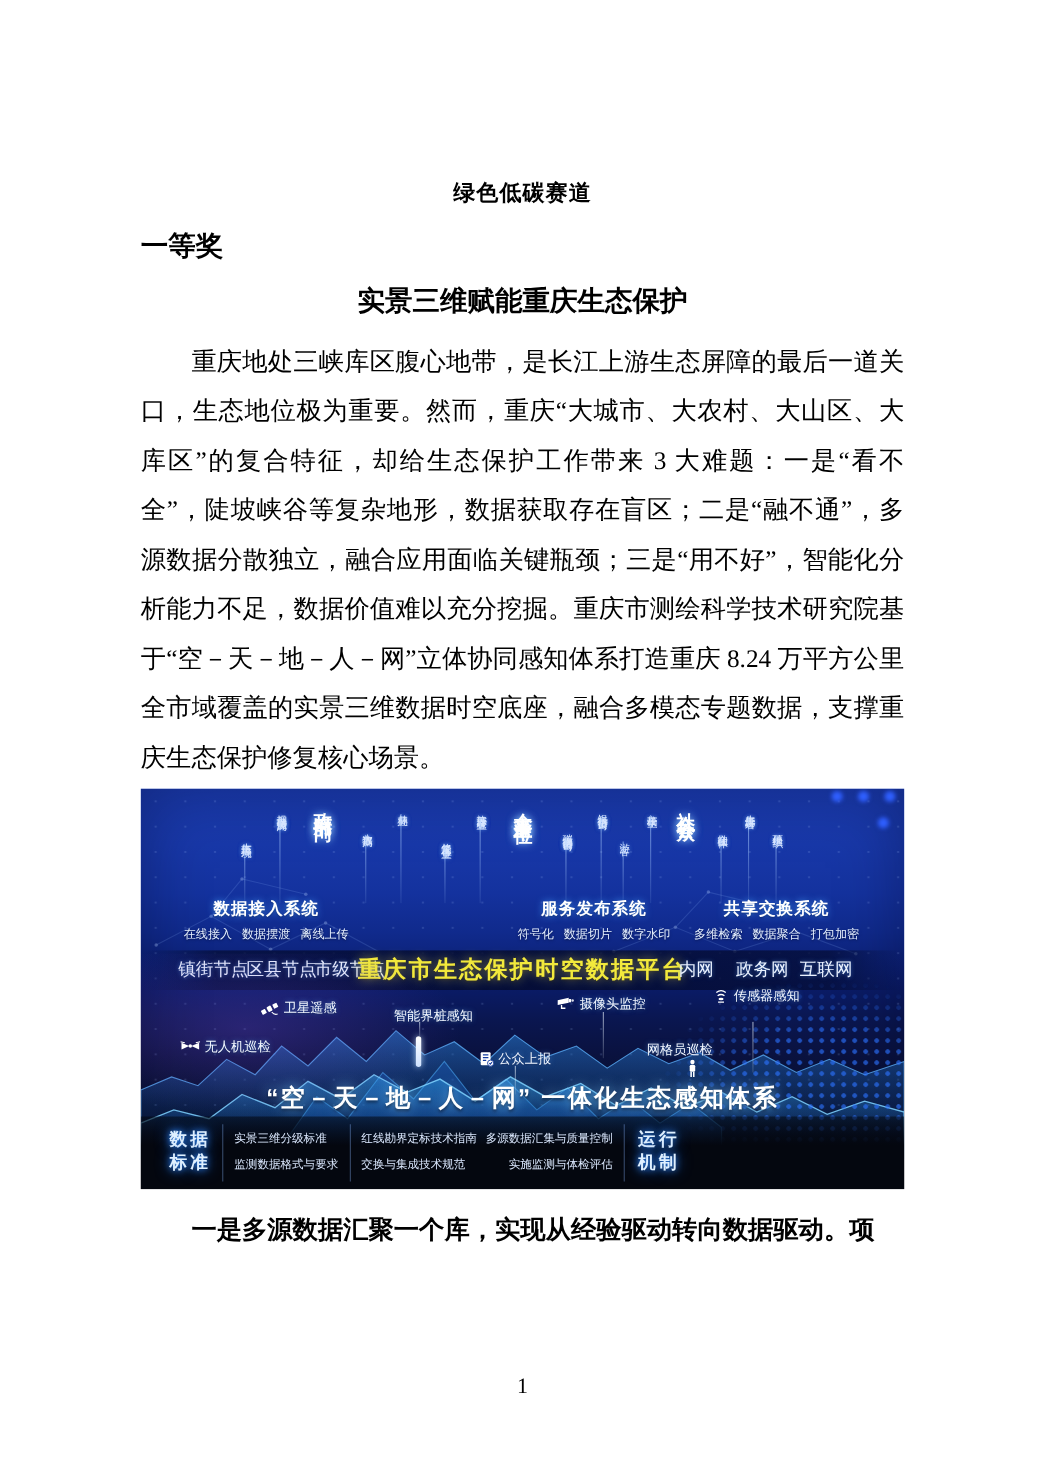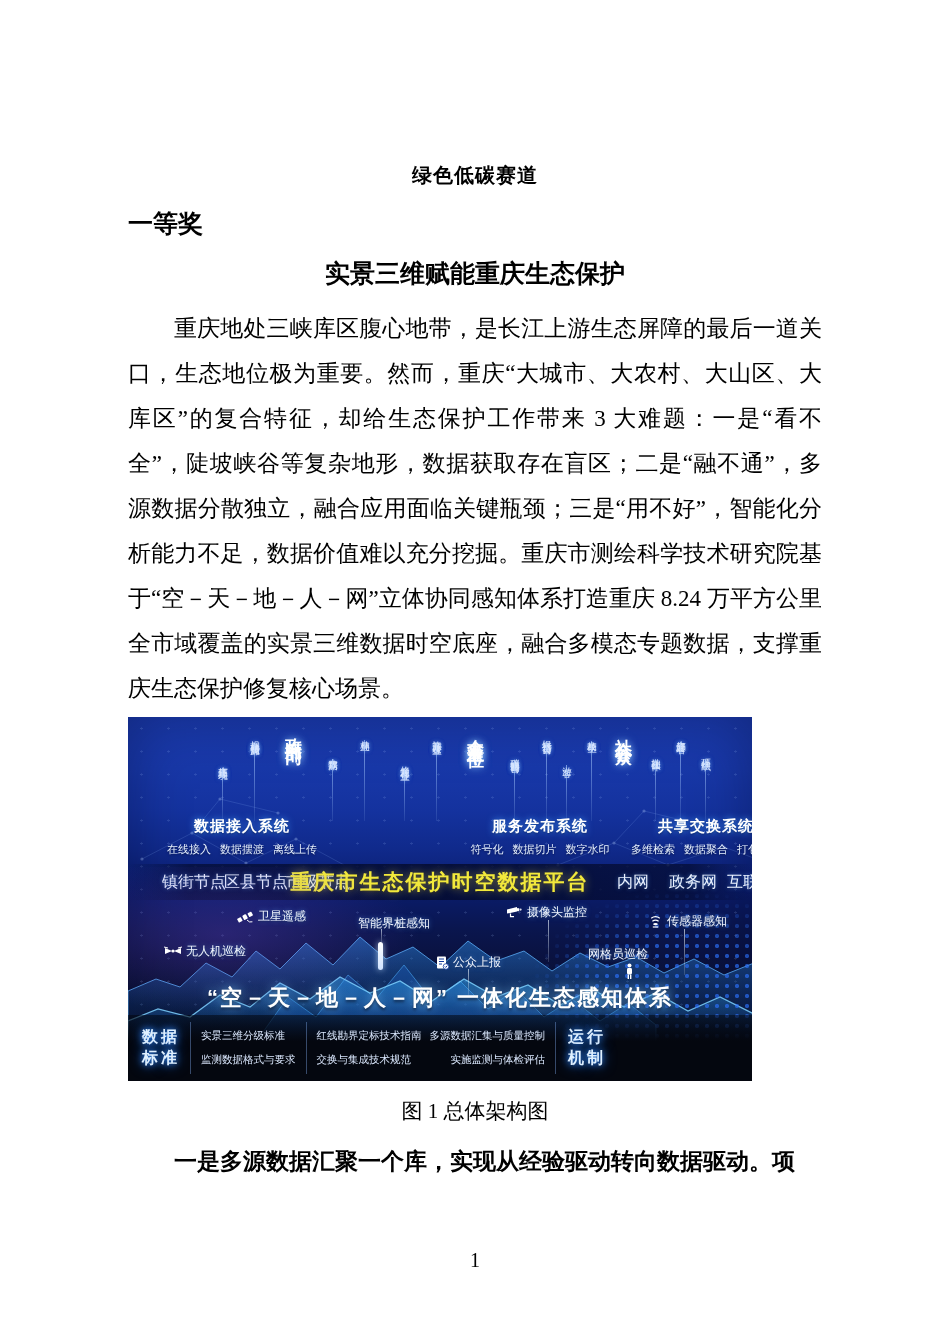--- a/index.html
+++ b/index.html
@@ -8,21 +8,21 @@
         padding:162px 128px 0;overflow:hidden;}
   .track-title{font-size:20px;font-weight:bold;text-align:center;margin:0 0 18px;letter-spacing:1px;}
   .award{font-family:"Liberation Sans","DejaVu Sans",sans-serif;font-size:25px;font-weight:bold;margin:0 0 17px;}
   .project-title{font-size:25px;font-weight:bold;text-align:center;margin:0 0 16px;}
   .body-para{font-size:23px;line-height:45px;text-align:justify;text-indent:2em;margin:0;}
   .lead-para{font-size:23px;font-weight:bold;line-height:45px;text-indent:2em;margin:14px 0 0;text-align:justify;}
   .caption{font-size:21px;text-align:center;margin:16px 0 0;}
   .page-number{position:absolute;bottom:72px;left:0;right:0;text-align:center;font-size:20px;}
 
   
-  .figure{position:relative;width:624px;height:364px;margin-top:6px;overflow:hidden;
+  .figure{position:relative;width:694px;height:364px;margin-top:6px;overflow:hidden;
     font-family:"Liberation Sans","DejaVu Sans",sans-serif;
     background:linear-gradient(180deg,#1b3cb0 0%,#1838a9 14%,#14329e 26%,#102a8c 36%,
       #0c2177 44%,#0a1b66 50%,#0a164f 58%,#0a1240 66%,#081034 74%,#060b24 84%,#040714 92%,#03050d 100%);
     box-shadow:inset 0 0 60px rgba(0,0,30,.35);}
   .purple-glow{position:absolute;left:-40px;top:150px;width:340px;height:150px;pointer-events:none;
     background:radial-gradient(ellipse at 40% 45%,rgba(115,70,205,.30),transparent 68%);}
   .dots-overlay{position:absolute;inset:0 0 64px 0;pointer-events:none;opacity:.45;
     background-image:radial-gradient(rgba(170,200,255,.35) 1px,transparent 1.5px);
     background-size:27px 23px;}
   .halftone{position:absolute;right:-30px;bottom:20px;width:250px;height:170px;pointer-events:none;opacity:.85;
@@ -70,21 +70,21 @@
   .sense{position:absolute;display:flex;align-items:center;gap:4px;white-space:nowrap;}
   .sense-label{font-size:12px;color:#f2f7ff;text-shadow:0 0 5px rgba(90,160,255,.7),0 1px 2px rgba(0,10,40,.7);}
   .tick{position:absolute;width:1px;background:linear-gradient(180deg,rgba(235,245,255,.65),rgba(235,245,255,.15));}
   .post{position:absolute;width:5px;height:28px;border-radius:3px;
     background:linear-gradient(180deg,#ffffff,#cfe2ff);box-shadow:0 0 6px rgba(200,230,255,.8);}
   .sensing-title{position:absolute;top:266px;left:0;right:0;text-align:center;font-size:22px;font-weight:bold;
     color:#fff;letter-spacing:2px;text-shadow:0 0 12px rgba(120,200,255,.9),0 2px 3px rgba(0,5,25,.8);}
 
   
   .band{position:absolute;left:0;right:0;bottom:0;height:66px;display:flex;align-items:center;
-    padding:0 14px;box-sizing:border-box;background:linear-gradient(180deg,rgba(3,6,14,.55),#04070f 40%,#04070f);}
+    padding:0 26px;box-sizing:border-box;background:linear-gradient(180deg,rgba(3,6,14,.55),#04070f 40%,#04070f);}
   .band-label{flex:0 0 auto;font-size:16px;font-weight:bold;color:#dff0ff;line-height:1.3;letter-spacing:3px;
     text-align:center;text-shadow:0 0 7px #2f8cff,0 0 14px #1a5fd0;}
   .bcol{flex:0 0 auto;border-left:1px solid rgba(140,185,255,.38);margin-left:10px;padding:2px 0 2px 10px;
     font-size:10.5px;color:#dcE9ff;line-height:24px;white-space:nowrap;color:#dce9ff;font-family:Liberation Serif, serif;}
   .bcol.right{text-align:right;padding:2px 10px 2px 0;}
   .bcol.right{border-left:none;border-right:1px solid rgba(140,185,255,.38);margin-left:8px;margin-right:2px;}
   .band .op{margin-left:10px;}
   .icon{display:inline-flex;flex:0 0 auto;}
 </style>
 </head>
@@ -303,21 +303,21 @@
     <div class="sense" style="left:460px;top:229px">
       <span class="sense-label">网格员巡检</span>
     </div>
     <span class="icon" style="position:absolute;left:496px;top:246px">
       <svg width="11" height="17" viewBox="0 0 11 17" fill="#fff">
           <circle cx="5.5" cy="2.4" r="2"></circle>
           <rect x="3" y="5" width="5" height="6.4" rx="1.4"></rect>
           <path d="M3.6 11.4 v4.6 h1.4 v-4.6 M6 11.4 v4.6 h1.4 v-4.6"></path>
         </svg>
     </span>
-    <div class="sense" style="left:520px;top:196px">
+    <div class="sense" style="left:520px;top:180px">
       <span class="icon">
         <svg width="15" height="14" viewBox="0 0 15 14">
             <path d="M3.2 3.2 q4.3 -3.2 8.6 0" stroke="#fff" fill="none" stroke-width="1.2"></path>
             <path d="M4.4 6.2 q3.1 -2.3 6.2 0" stroke="#fff" fill="none" stroke-width="1.2"></path>
             <ellipse cx="7.5" cy="9.2" rx="2.3" ry="1.1" fill="#fff"></ellipse>
             <path d="M4.8 12 h5.4" stroke="#fff" stroke-width="1.2"></path>
           </svg>
       </span>
       <span class="sense-label">传感器感知</span>
     </div>
@@ -342,17 +342,16 @@
         <div>多源数据汇集与质量控制</div>
         <div>实施监测与体检评估</div>
       </div>
       <div class="band-label op">
         <div>运行</div>
         <div>机制</div>
       </div>
     </div>
   </div>
 
-  <p class="caption">图 1  总体架构图</p>
   <p class="lead-para">一是多源数据汇聚一个库，实现从经验驱动转向数据驱动。项</p>
 
   <div class="page-number">1</div>
 </div>
 
 </body></html>

